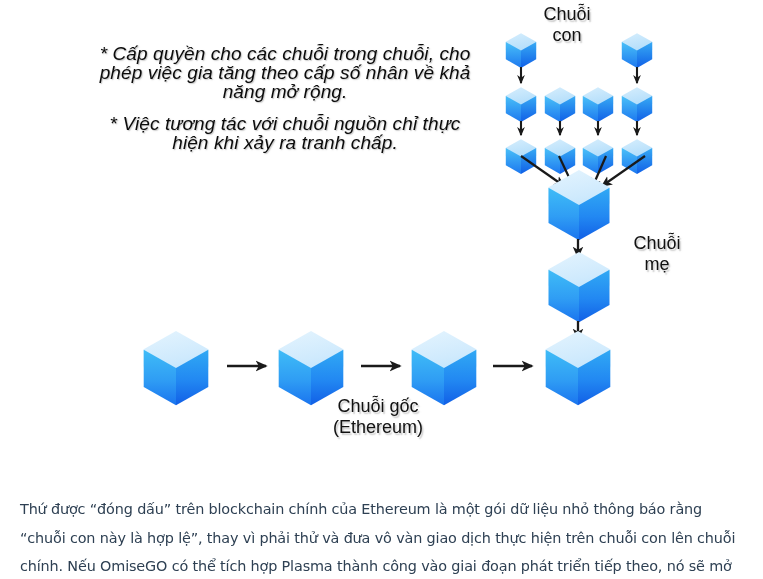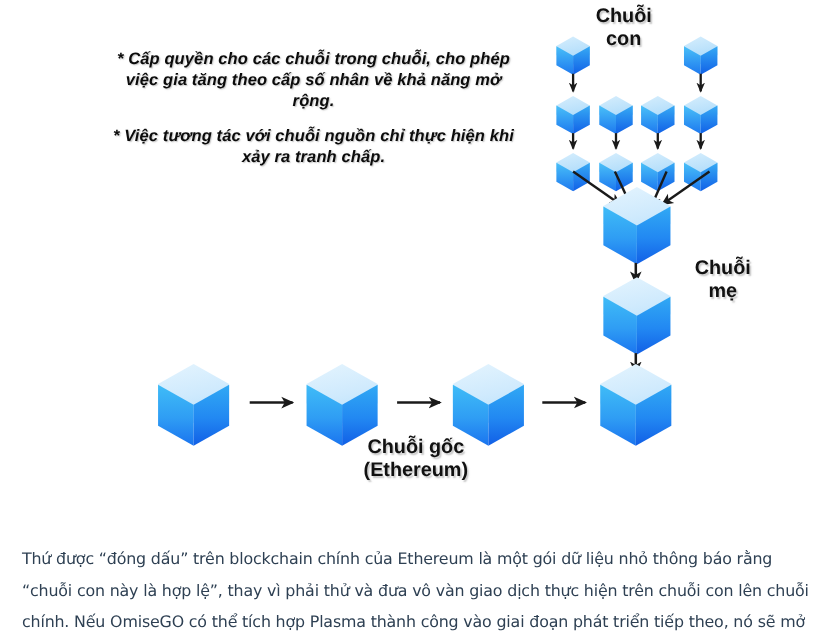--- a/index.html
+++ b/index.html
@@ -22,36 +22,36 @@
     background: #ffffff;
   }
 
   
   #bullets {
     position: absolute;
     left: 96px; top: 44px;
     width: 378px;
     text-align: center;
     font-style: italic;
-    font-weight: bold;
-    font-size: 15px;
+    font-weight: normal;
+    font-size: 19px;
     line-height: 19px;
     color: #0b0b0b;
     text-shadow: 1px 1px 1.2px rgba(150,150,150,0.55);
     letter-spacing: 0.1px;
   }
   #bullets p { margin: 0 0 13px 0; }
   #bullets p:last-child { margin-bottom: 0; }
 
   
   .diag-label {
     position: absolute;
     font-size: 18px;
     line-height: 21px;
-    font-weight: 700;
+    font-weight: 400;
     color: #111111;
     text-align: center;
     text-shadow: 1.5px 1.5px 1.5px rgba(160,160,160,0.6);
     white-space: pre-line;
   }
   #label-child  { left: 512px; top: 4px;   width: 110px; }
   #label-parent { left: 602px; top: 233px; width: 110px; }
   #label-root   { left: 268px; top: 396px; width: 220px; }
 
   

